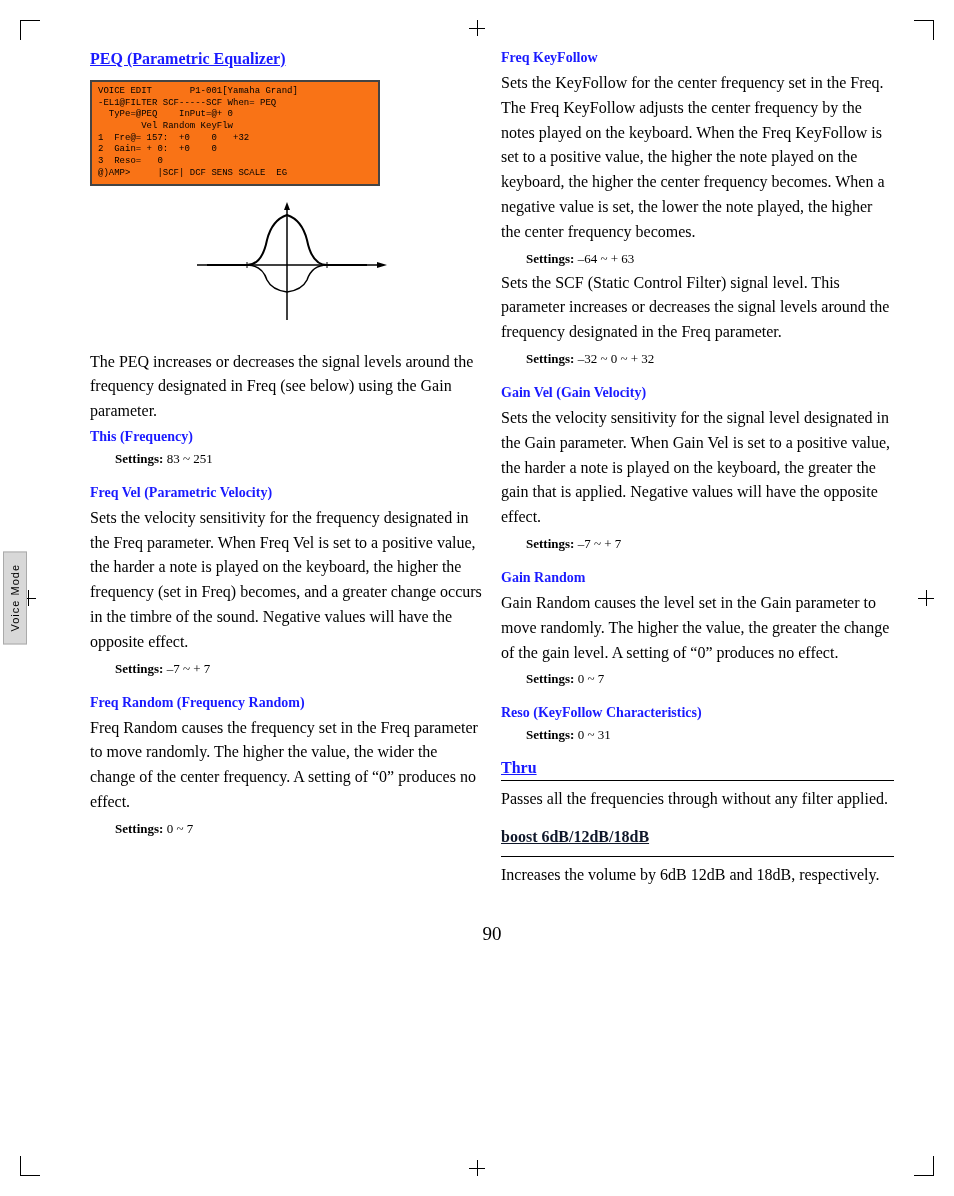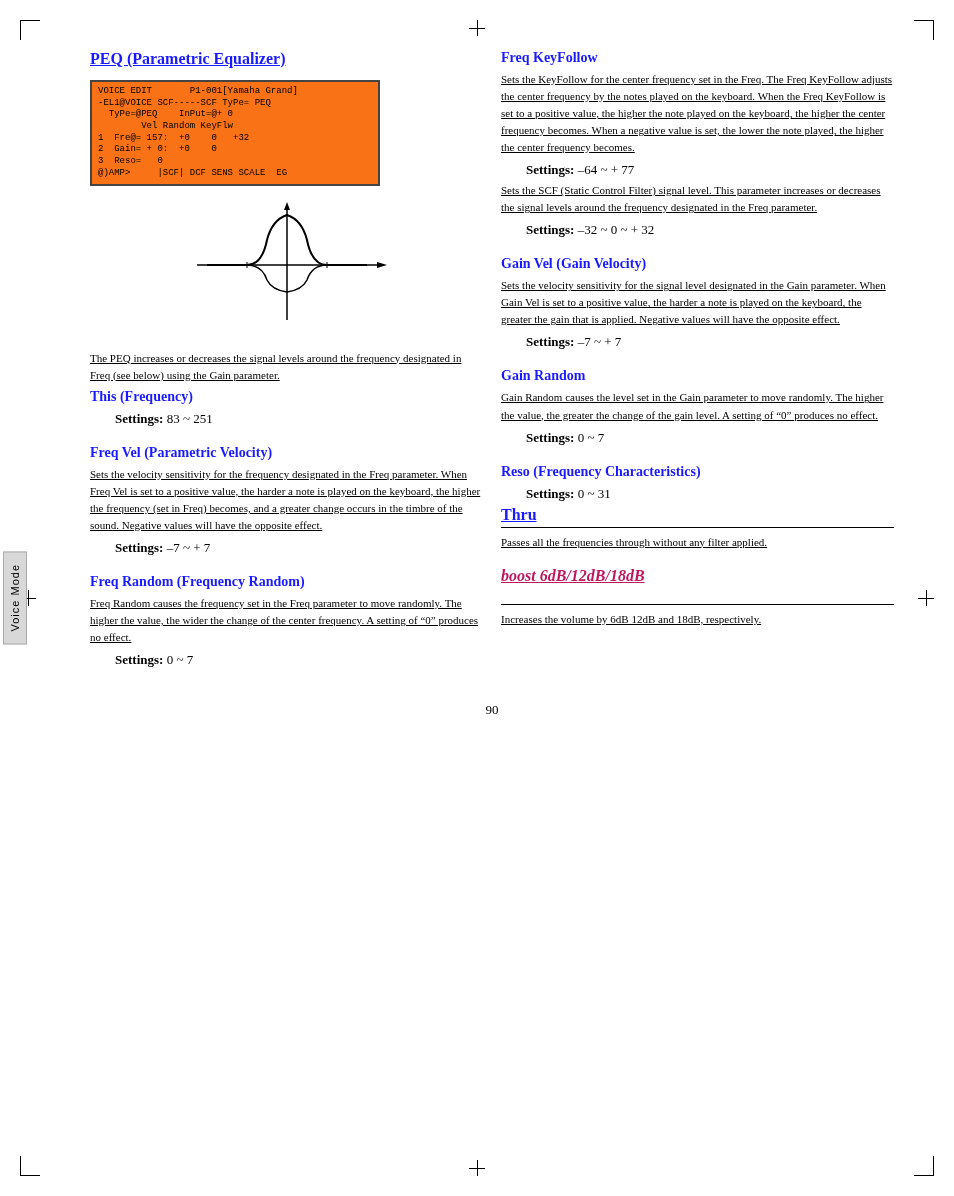--- a/index.html
+++ b/index.html
@@ -122,24 +122,23 @@
       margin-top: 18px;
       margin-bottom: 5px;
     }
 
     .sub-heading-first {
       margin-top: 0;
     }
 
     
     .body-text {
-      font-size: 11px;
+      font-size: 16px;
       line-height: 1.55;
       margin-bottom: 5px;
-      text-decoration: underline;
     }
 
     
     .settings-line {
       font-size: 13px;
       margin-top: 6px;
       margin-bottom: 4px;
       margin-left: 25px;
     }
 
@@ -159,30 +158,29 @@
       font-weight: bold;
       text-decoration: underline;
       color: #1a1aff;
       margin-bottom: 3px;
     }
 
     .boost-title {
       font-size: 16px;
       font-weight: bold;
       text-decoration: underline;
-      color: #be185d;
-      margin-bottom: 19px;
+      color: #0f172a;
+      margin-bottom: 10px;
       margin-top: 16px;
-      font-style: italic;
     }
 
     
     .page-number {
       text-align: center;
-      font-size: 13px;
+      font-size: 19px;
       margin-top: 30px;
     }
 
     
     .side-tab-container {
       position: absolute;
       left: 0;
       top: 0;
       width: 30px;
       height: 100%;
@@ -227,21 +225,21 @@
   <div style="margin-left: 30px;">
 
     <div class="content-layout">
 
       <div class="left-col">
 
         <div class="section-title">PEQ (Parametric Equalizer)</div>
 
         <div class="lcd-screen">
           <div class="lcd-row">VOICE EDIT       P1-001[Yamaha Grand]</div>
-          <div class="lcd-row">-EL1@VOICE SCF-----SCF TyPe= PEQ   </div>
+          <div class="lcd-row">-EL1@FILTER SCF-----SCF When= PEQ   </div>
           <div class="lcd-row">  TyPe=@PEQ    InPut=@+ 0             </div>
           <div class="lcd-row">        Vel Random KeyFlw             </div>
           <div class="lcd-row">1  Fre@= 157:  +0    0   +32         </div>
           <div class="lcd-row">2  Gain= + 0:  +0    0               </div>
           <div class="lcd-row">3  Reso=   0                         </div>
           <div class="lcd-row">@)AMP&gt;     |SCF| DCF SENS SCALE  EG  </div>
         </div>
 
         <svg class="peq-diagram" viewBox="0 0 220 130" xmlns="http://www.w3.org/2000/svg">
 
@@ -283,21 +281,21 @@
         </div>
 
       </div>
 
       <div class="right-col">
 
         <div class="sub-heading sub-heading-first">Freq KeyFollow</div>
         <p class="body-text">Sets the KeyFollow for the center frequency set in the Freq. The Freq KeyFollow adjusts the center frequency by the notes played on the keyboard. When the Freq KeyFollow is set to a positive value, the higher the note played on the keyboard, the higher the center frequency becomes. When a negative value is set, the lower the note played, the higher the center frequency becomes.</p>
         <div class="settings-line">
           <span class="settings-label">Settings:</span>
-          <span>–64 ~  + 77</span>
+          <span>–64 ~  + 63</span>
         </div>
 
         <p class="body-text">Sets the SCF (Static Control Filter) signal level. This parameter increases or decreases the signal levels around the frequency designated in the Freq parameter.</p>
         <div class="settings-line">
           <span class="settings-label">Settings:</span>
           <span>–32 ~ 0 ~  + 32</span>
         </div>
 
         <div class="sub-heading">Gain Vel (Gain Velocity)</div>
         <p class="body-text">Sets the velocity sensitivity for the signal level designated in the Gain parameter. When Gain Vel is set to a positive value, the harder a note is played on the keyboard, the greater the gain that is applied. Negative values will have the opposite effect.</p>
@@ -306,27 +304,27 @@
           <span>–7 ~  + 7</span>
         </div>
 
         <div class="sub-heading">Gain Random</div>
         <p class="body-text">Gain Random causes the level set in the Gain parameter to move randomly. The higher the value, the greater the change of the gain level. A setting of “0” produces no effect.</p>
         <div class="settings-line">
           <span class="settings-label">Settings:</span>
           <span>0 ~ 7</span>
         </div>
 
-        <div class="sub-heading">Reso (Frequency Characteristics)</div>
+        <div class="sub-heading">Reso (KeyFollow Characteristics)</div>
         <div class="settings-line">
           <span class="settings-label">Settings:</span>
           <span>0 ~ 31</span>
         </div>
 
-        <div style="margin-top: 4px;">
+        <div style="margin-top: 16px;">
           <div class="thru-title">Thru</div>
           <hr class="section-divider">
           <p class="body-text">Passes all the frequencies through without any filter applied.</p>
         </div>
 
         <div style="margin-top: 16px;">
           <div class="boost-title">boost 6dB/12dB/18dB</div>
           <hr class="section-divider">
           <p class="body-text">Increases the volume by 6dB 12dB and 18dB, respectively.</p>
         </div>

